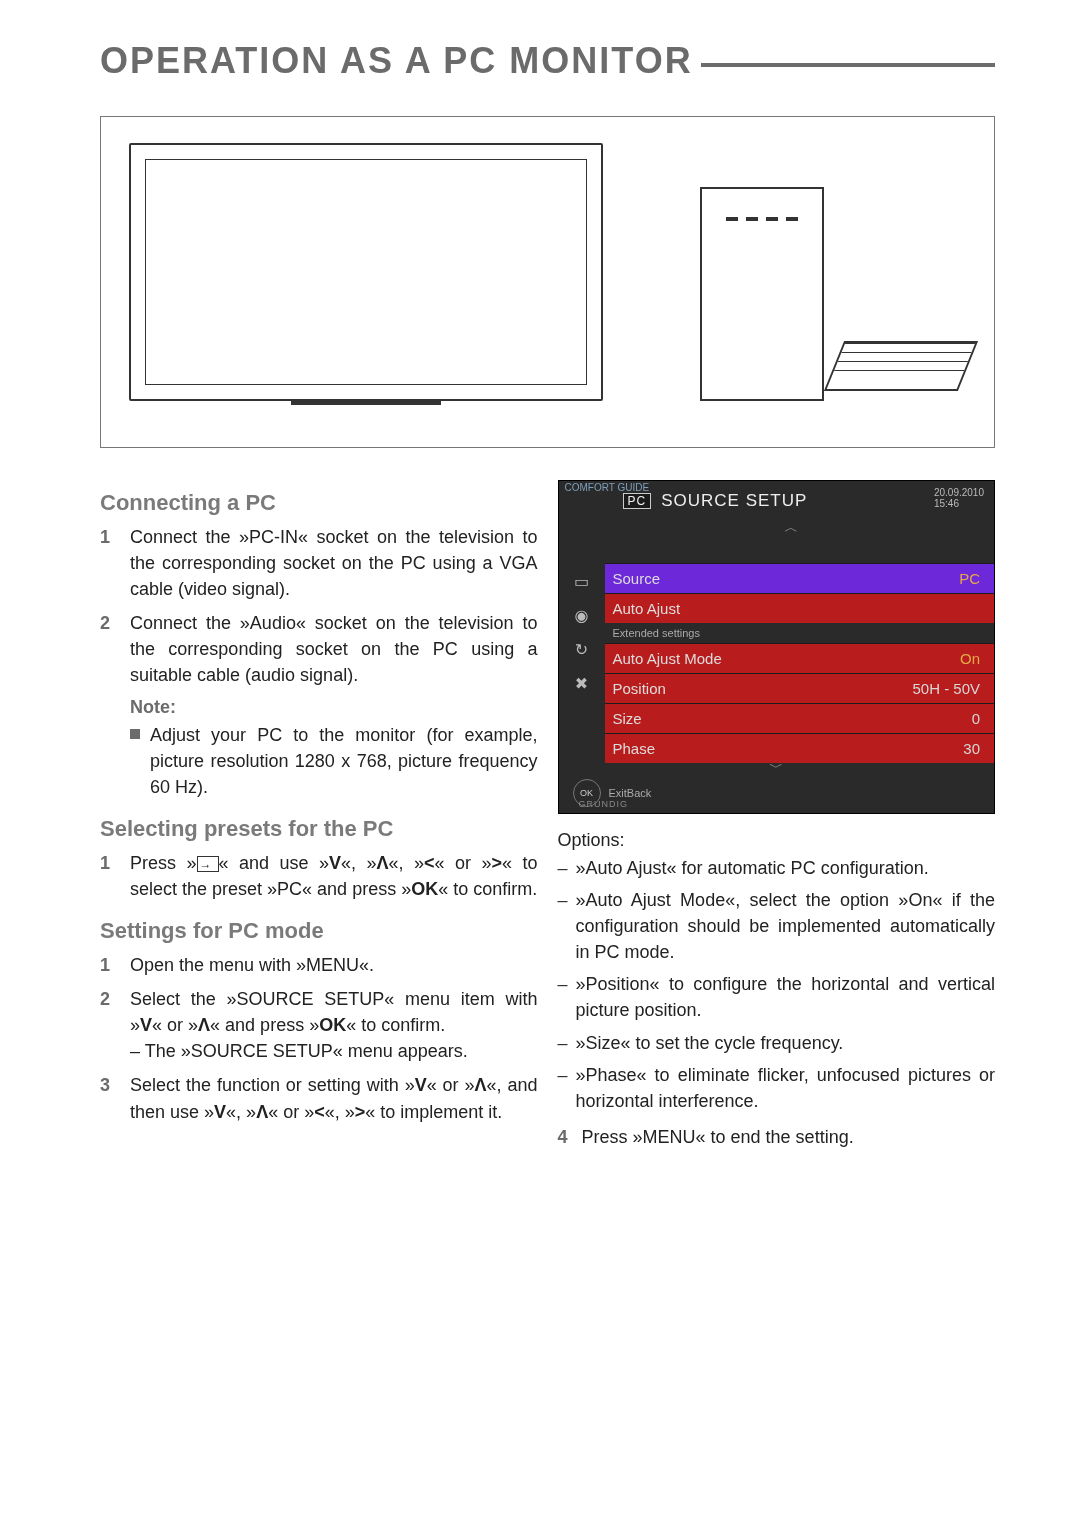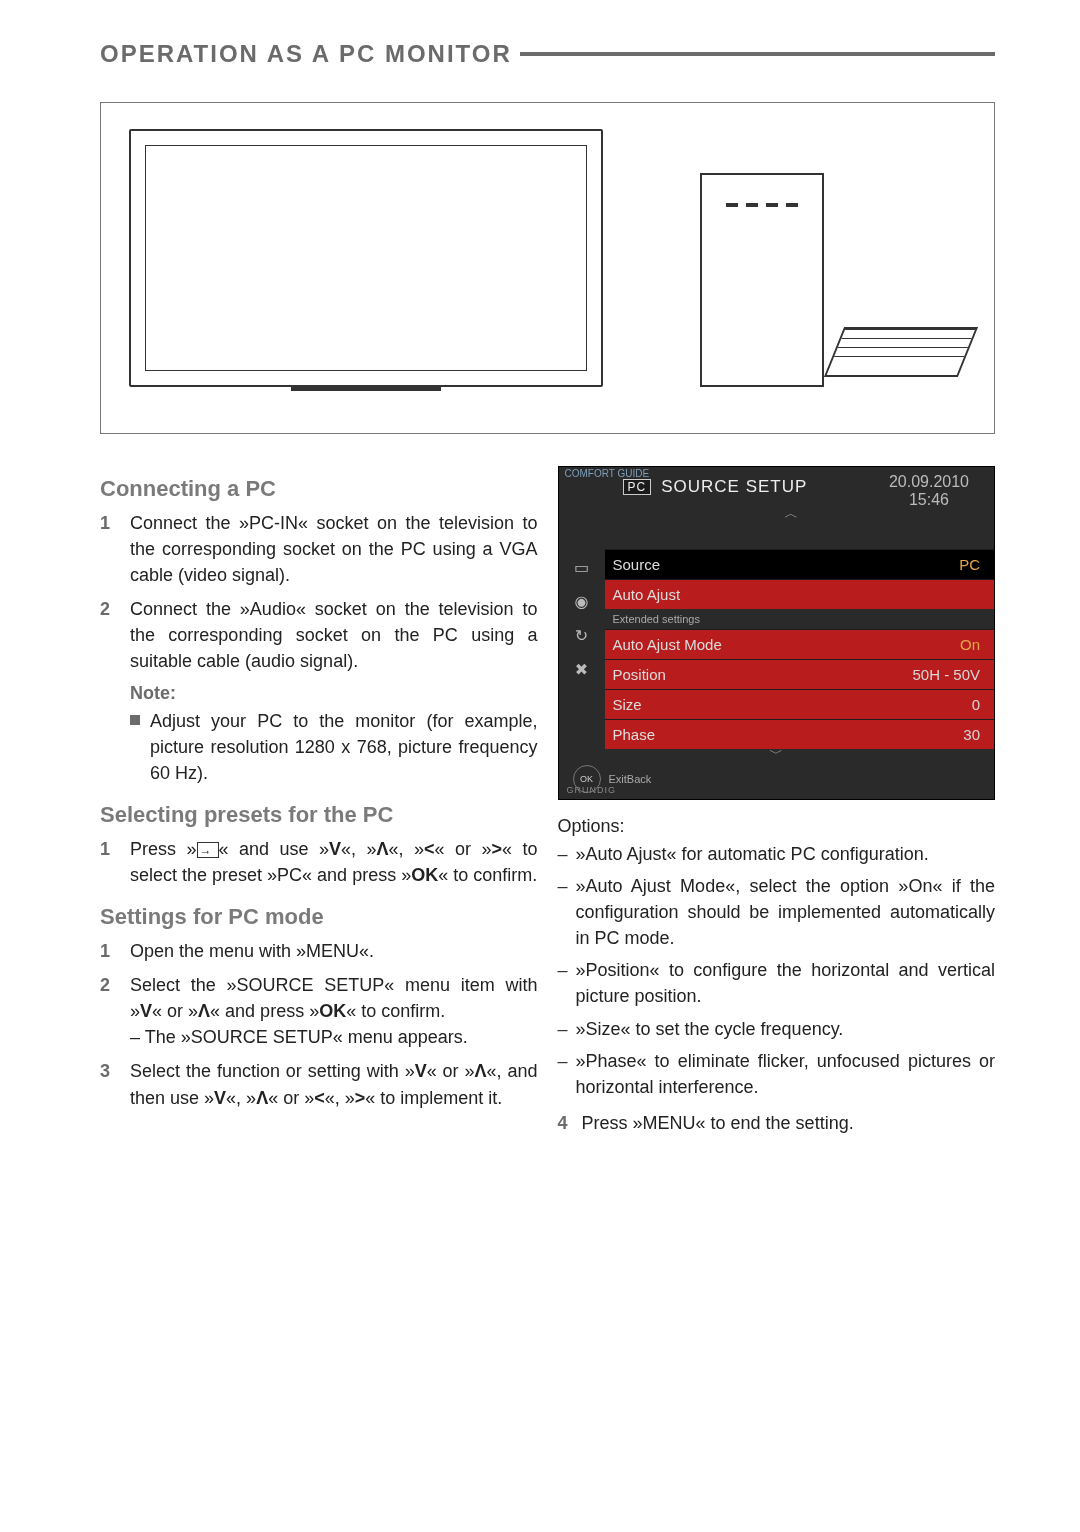--- a/index.html
+++ b/index.html
@@ -16,21 +16,21 @@
   .title-row {
     display: flex;
     align-items: baseline;
     gap: 8px;
     margin-bottom: 34px;
   }
   .title-text {
     font-family: "Arial Black", Arial, sans-serif;
     font-weight: 900;
     letter-spacing: 2px;
-    font-size: 24px;
+    font-size: 36px;
     color: #6b6b6b;
     white-space: nowrap;
   }
   .title-line {
     flex: 1;
     border-bottom: 4px solid #6b6b6b;
     position: relative;
     top: -6px;
   }
   .figure {
@@ -141,22 +141,22 @@
   }
   .osd-header {
     padding: 10px 20px 26px 50px;
     position: relative;
   }
   .osd-header .comfort {
     position: absolute; left: 6px; top: 2px;
     color: #7e9fbc; font-size: 10px; line-height: 1;
   }
   .osd-header .datetime {
-    position: absolute; right: 25px; top: 6px;
-    color: #bbb; font-size: 16px; text-align: center; line-height: 1.1;
+    position: absolute; right: 10px; top: 6px;
+    color: #bbb; font-size: 10px; text-align: left; line-height: 1.1;
   }
   .osd-title-row {
     display: flex; align-items: center; gap: 10px;
     color: #eee; font-size: 17px; letter-spacing: 1px;
     margin-left: 14px;
   }
   .pc-badge {
     border: 1px solid #ccc; padding: 0 4px; font-size: 12px;
     color: #eee; background: #1b1b1b;
   }
@@ -184,38 +184,38 @@
     display: flex; justify-content: space-between;
     padding: 6px 14px 6px 8px;
     border-top: 1px solid #1b1b1b;
     background: #b91c1c;
     font-size: 15px;
   }
   .osd-row.sel .val {
     color: #e4a84a;
   }
   .osd-row .val { color: #d7d7d7; }
-  .osd-row.hl { background: #000000; }
+  .osd-row.hl { background: #6d28d9; }
   .osd-group-label {
     font-size: 11px; color: #aaa; padding: 4px 8px;
     background: #2a2a2a;
   }
   .osd-footer {
     display: flex; align-items: center; gap: 8px;
     padding: 16px 10px 6px 14px;
     color: #aaa; font-size: 11px;
     position: relative;
   }
   .osd-footer .ok-circle {
     width: 26px; height: 26px; border: 1px solid #777; border-radius: 50%;
     display: flex; align-items: center; justify-content: center;
     font-size: 9px; color: #ccc;
   }
   .osd-brand {
-    position: absolute; left: 8px; bottom: 4px;
+    position: absolute; left: 20px; bottom: 4px;
     font-size: 9px; letter-spacing: 1px; color: #888;
   }
   .osd-footer .down {
     position: absolute; left: 50%; top: -4px; transform: translateX(-50%);
     color: #888; font-size: 14px;
   }
 
   .options-title {
     font-size: 18px;
     margin: 16px 0 4px 0;

